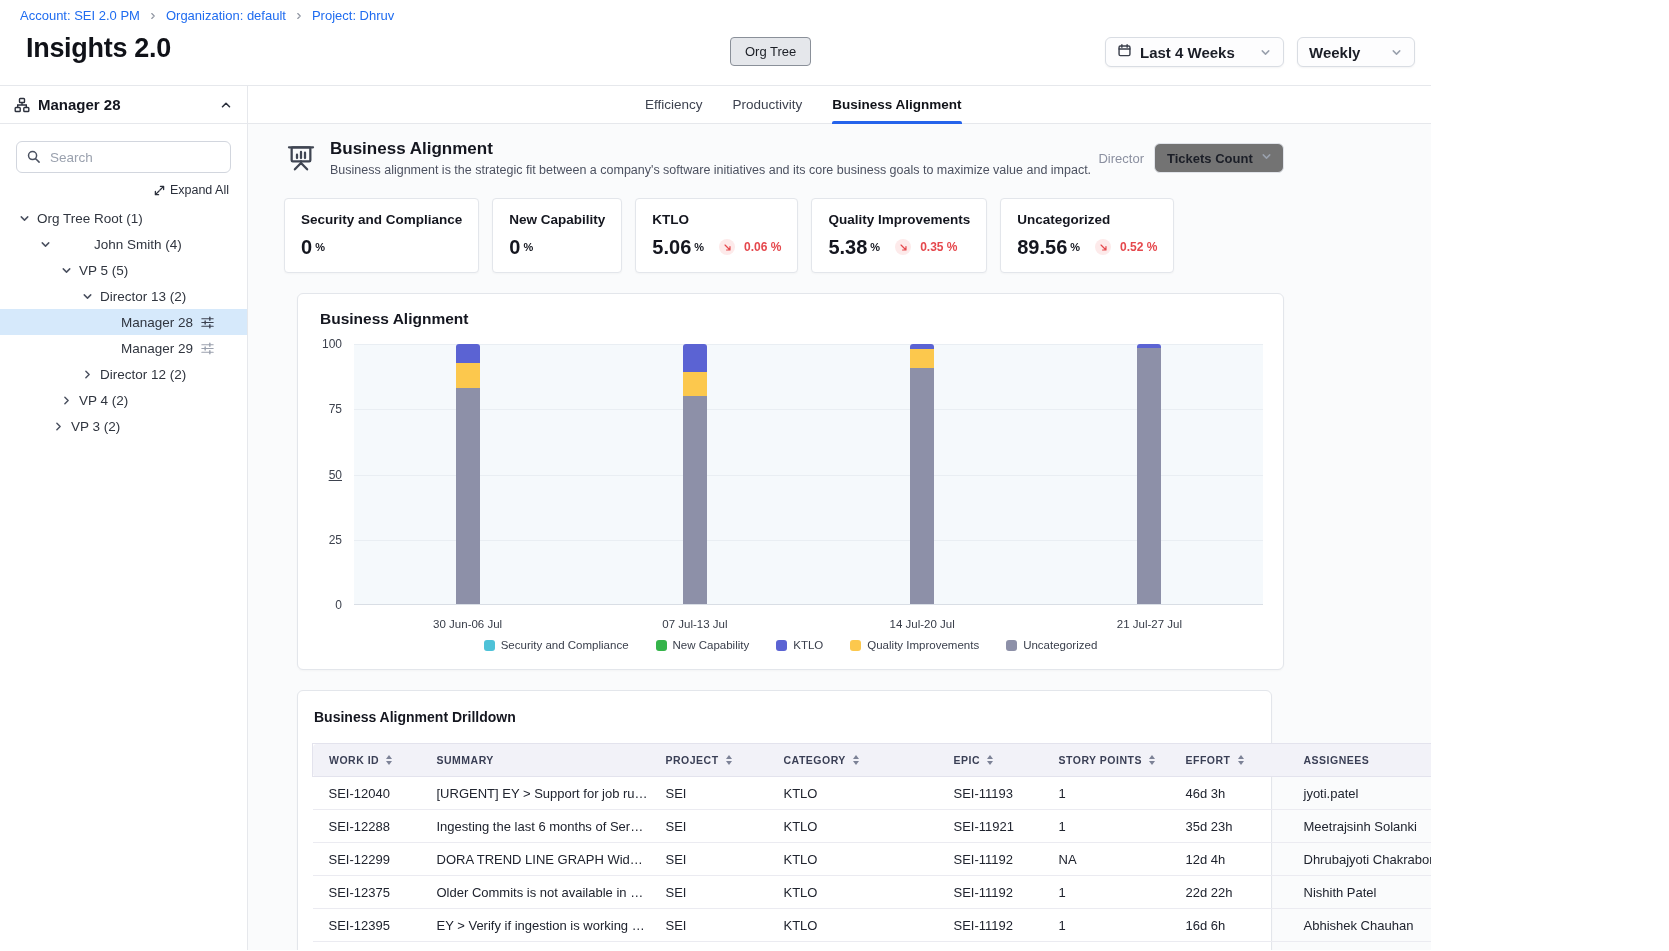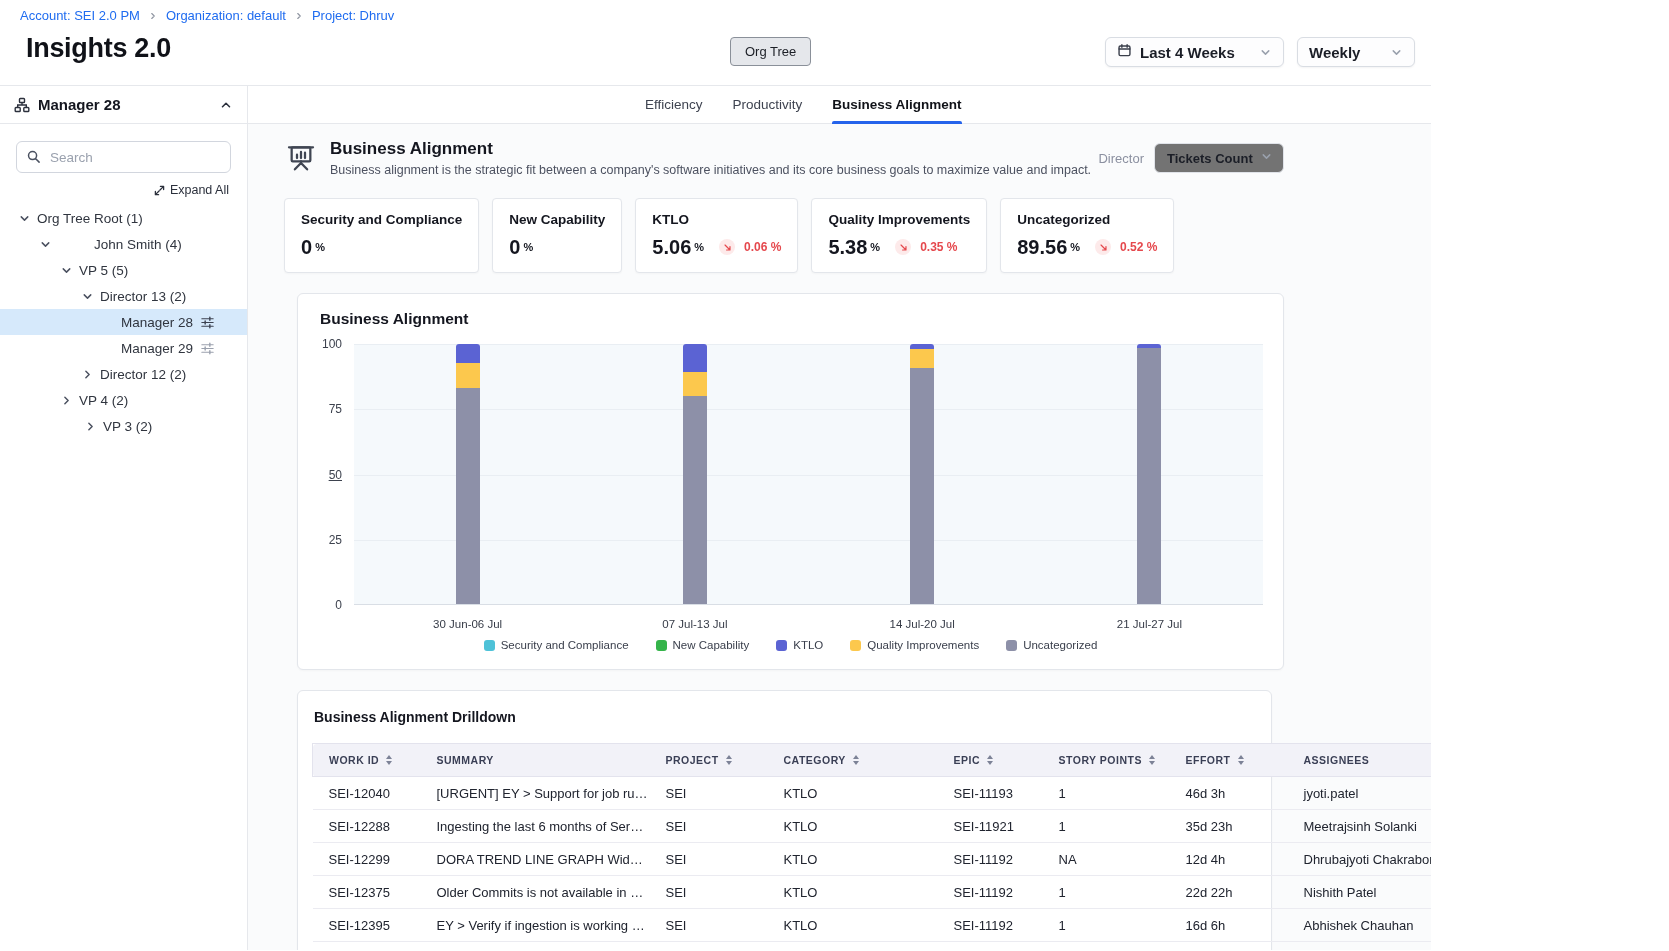--- a/index.html
+++ b/index.html
@@ -262,21 +262,21 @@
             <span>Director 12 (2)</span>
           </div>
           <div class="tree-row" style="padding-left: 58px;">
             <span class="chev-box">
               <svg width="13" height="13" viewBox="0 0 16 16" fill="none" stroke="#4b5160" stroke-width="1.8" stroke-linecap="round" stroke-linejoin="round">
                 <path d="M6 4l4 4-4 4"></path>
               </svg>
             </span>
             <span>VP 4 (2)</span>
           </div>
-          <div class="tree-row" style="padding-left: 82px;">
+          <div class="tree-row" style="padding-left: 50px;">
             <span class="chev-box">
               <svg width="13" height="13" viewBox="0 0 16 16" fill="none" stroke="#4b5160" stroke-width="1.8" stroke-linecap="round" stroke-linejoin="round">
                 <path d="M6 4l4 4-4 4"></path>
               </svg>
             </span>
             <span>VP 3 (2)</span>
           </div>
         </div>
     </aside>
 

